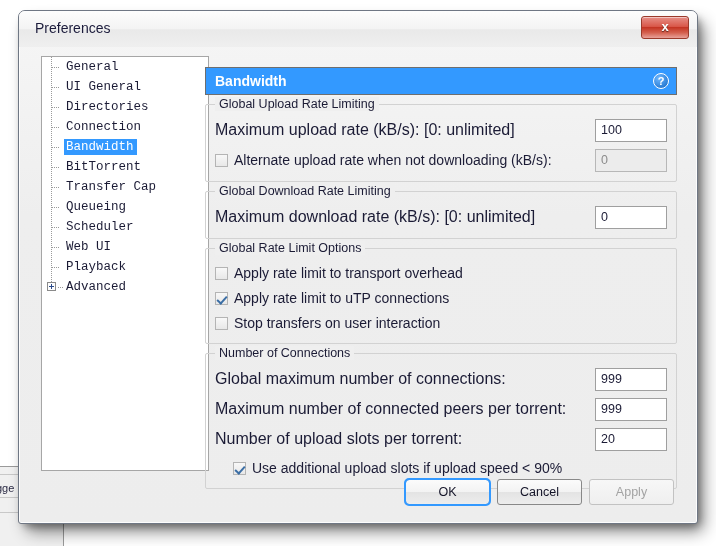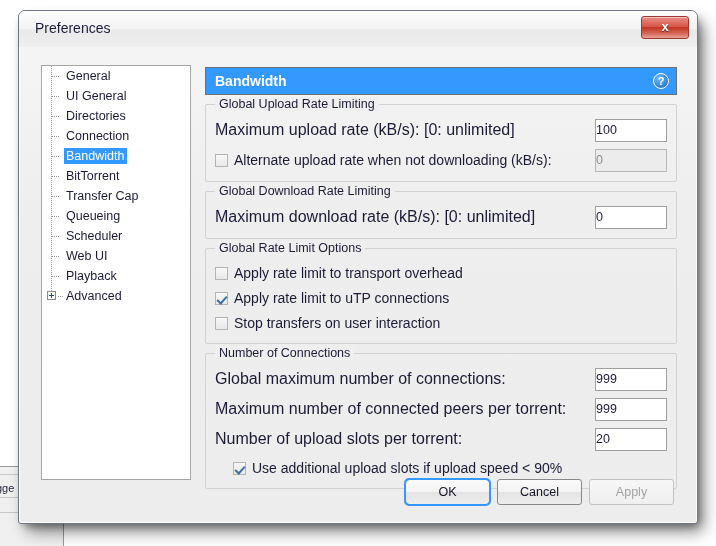--- a/index.html
+++ b/index.html
@@ -84,26 +84,27 @@
     position: absolute; left: 0; top: 0; width: 46px; height: 21px;
     line-height: 20px; text-align: center;
     font-size: 13px; font-weight: bold; color: #ffffff;
     text-shadow: 0 1px 1px rgba(0,0,0,0.55);
     font-family: "Liberation Sans", sans-serif;
   }
 
   
   #tree {
     position: absolute;
-    left: 22px; top: 54px;
-    width: 150px; height: 415px;
+    left: 22px; top: 45px;
+    width: 168px; height: 415px;
     background: #ffffff;
     border: 1px solid #a6a6a6;
     box-sizing: border-box;
     overflow: hidden;
+    font-family: Liberation Mono, monospace;
   }
   .tree-item {
     position: relative;
     height: 20px;
     display: flex;
     align-items: center;
     padding-left: 4px;
     font-size: 12.5px;
     color: #1b1b35;
     cursor: pointer;
@@ -234,20 +235,21 @@
   .textfield {
     position: absolute;
     right: 0;
     width: 72px; height: 23px;
     border: 1px solid #9f9f9f;
     background: #ffffff;
     box-sizing: border-box;
     font-size: 12.5px;
     color: #1b1b35;
     line-height: 21px;
+    padding-left: 5px;
     cursor: text;
   }
   .textfield.disabled {
     background: #ececec;
     border-color: #b7b7b7;
     color: #8c8c8c;
   }
 
   
   .cb {

